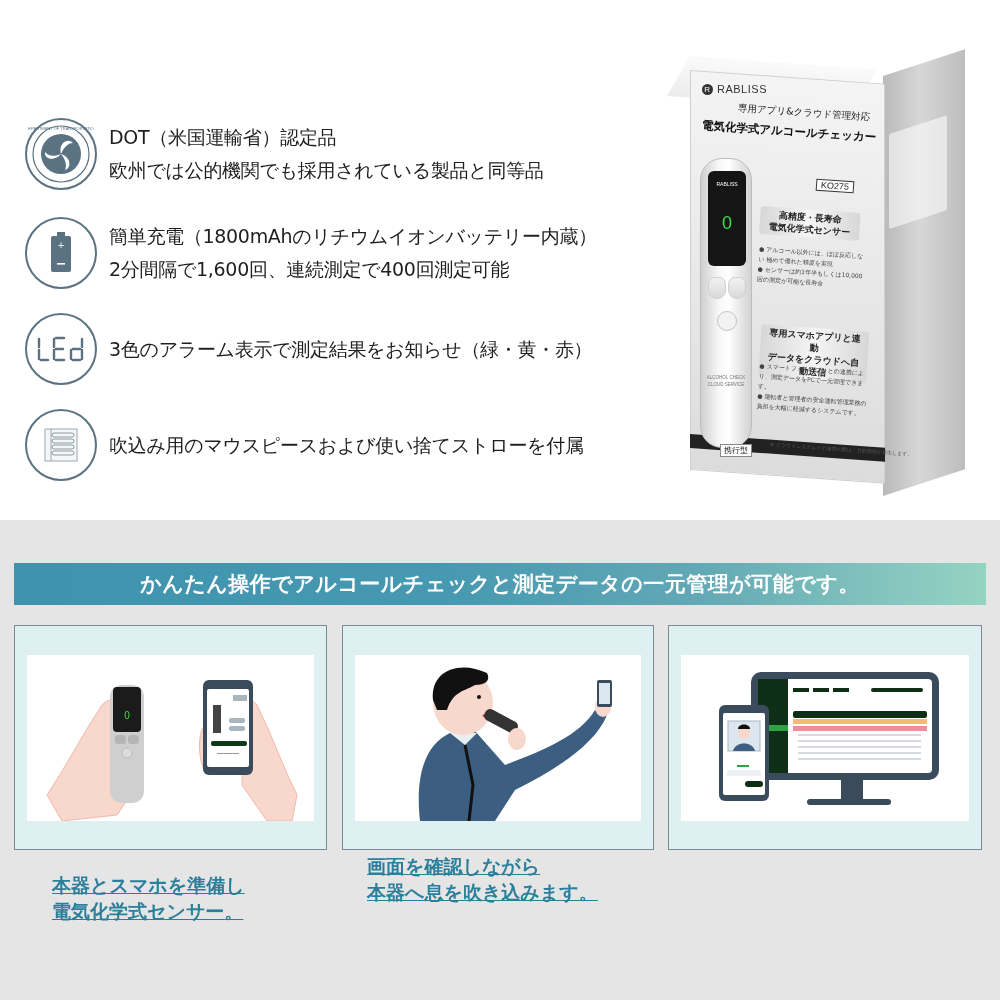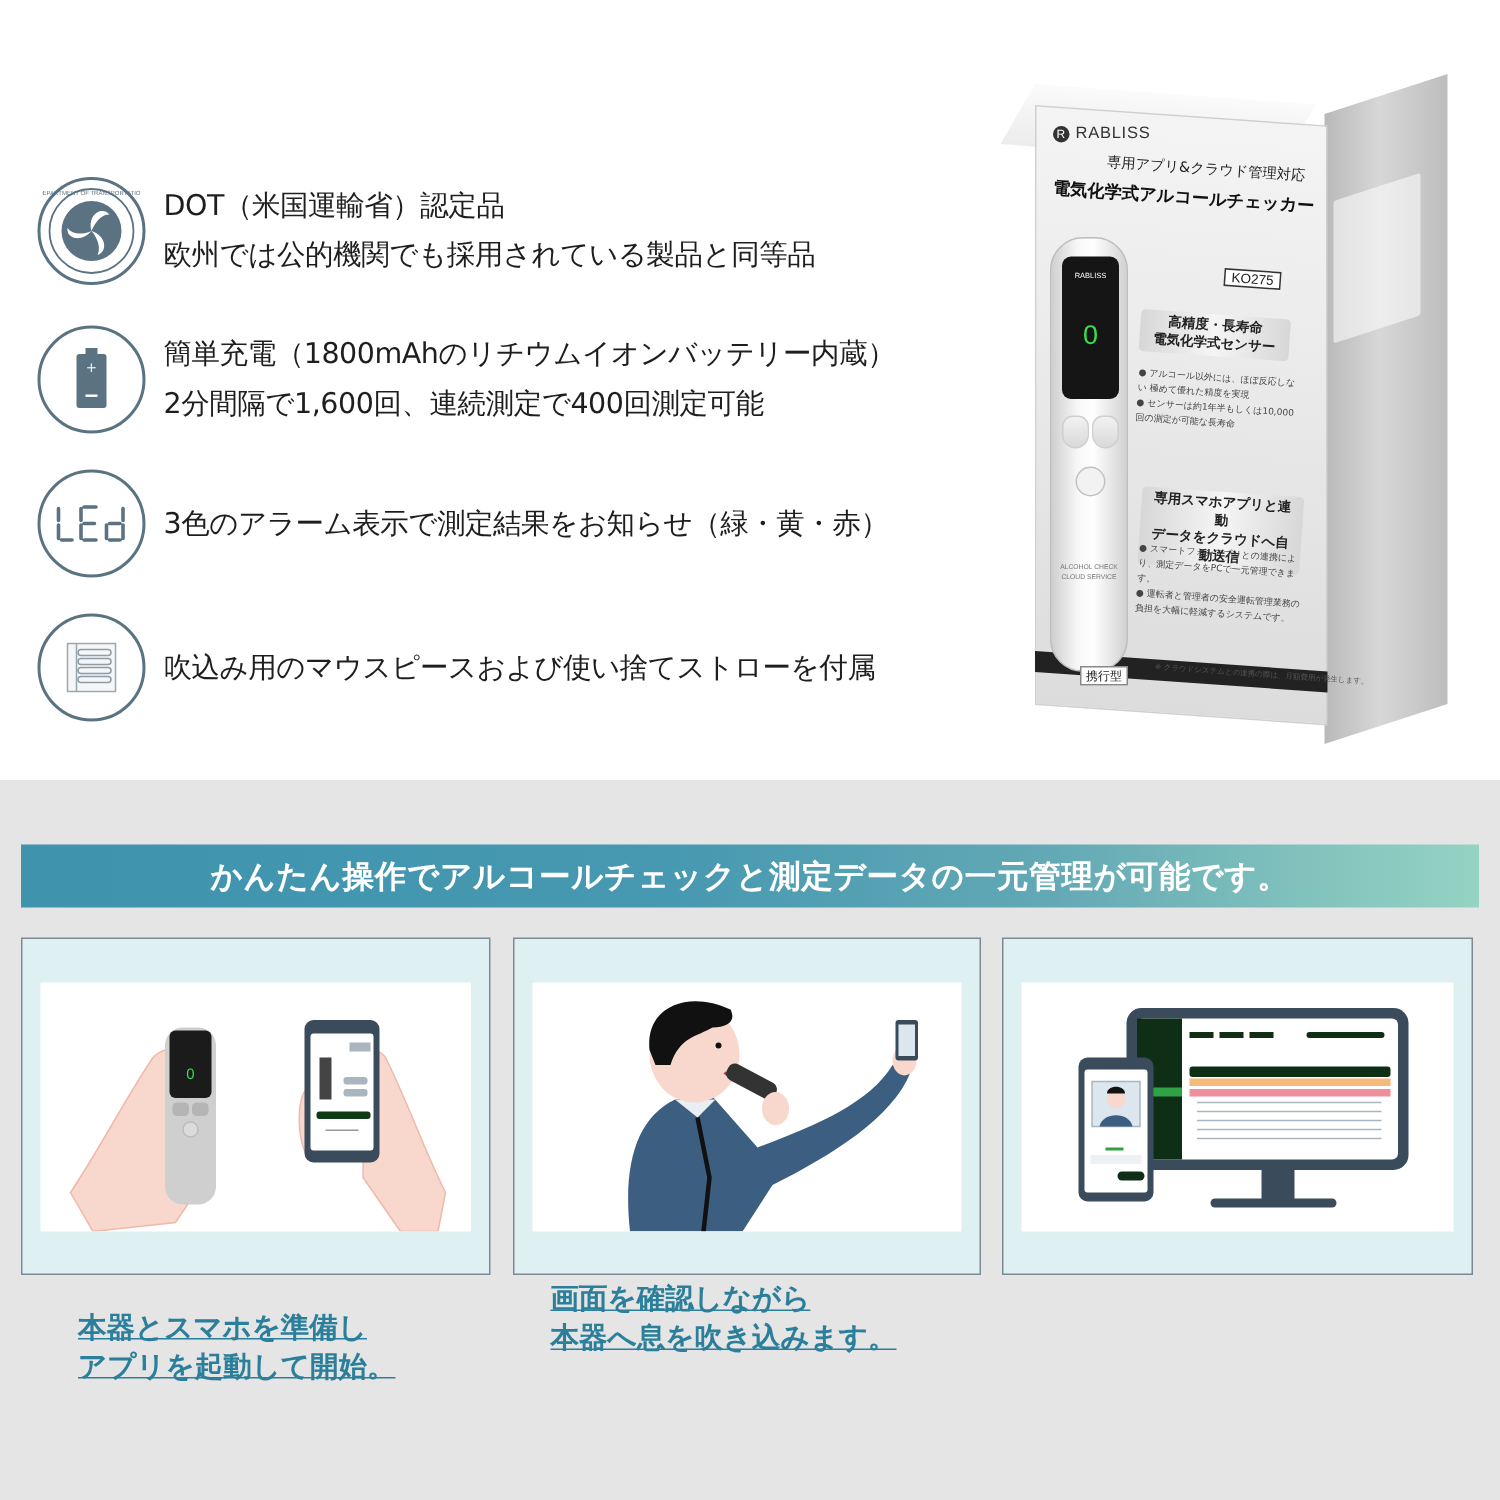--- a/index.html
+++ b/index.html
@@ -293,19 +293,19 @@
         <path d="M52 96 C 54 86, 72 86, 74 96 Z" fill="#3c5f81"></path>
         <rect x="56" y="110" width="12" height="2" fill="#2fa245"></rect>
         <rect x="46" y="115" width="34" height="6" fill="#eef1f3"></rect>
         <rect x="64" y="126" width="18" height="6" rx="3" fill="#0e2e16"></rect>
       </svg>
     </div>
   </div>
 
   <div class="caption cap1" style="top:352px;">
     <div>本器とスマホを準備し</div>
-    <div>アプリを起動して開始。</div>
+    <div>電気化学式センサー。</div>
   </div>
   <div class="caption cap2" style="top:333px;">
     <div>画面を確認しながら</div>
     <div>本器へ息を吹き込みます。</div>
   </div>
 </div>
 
 </body></html>

